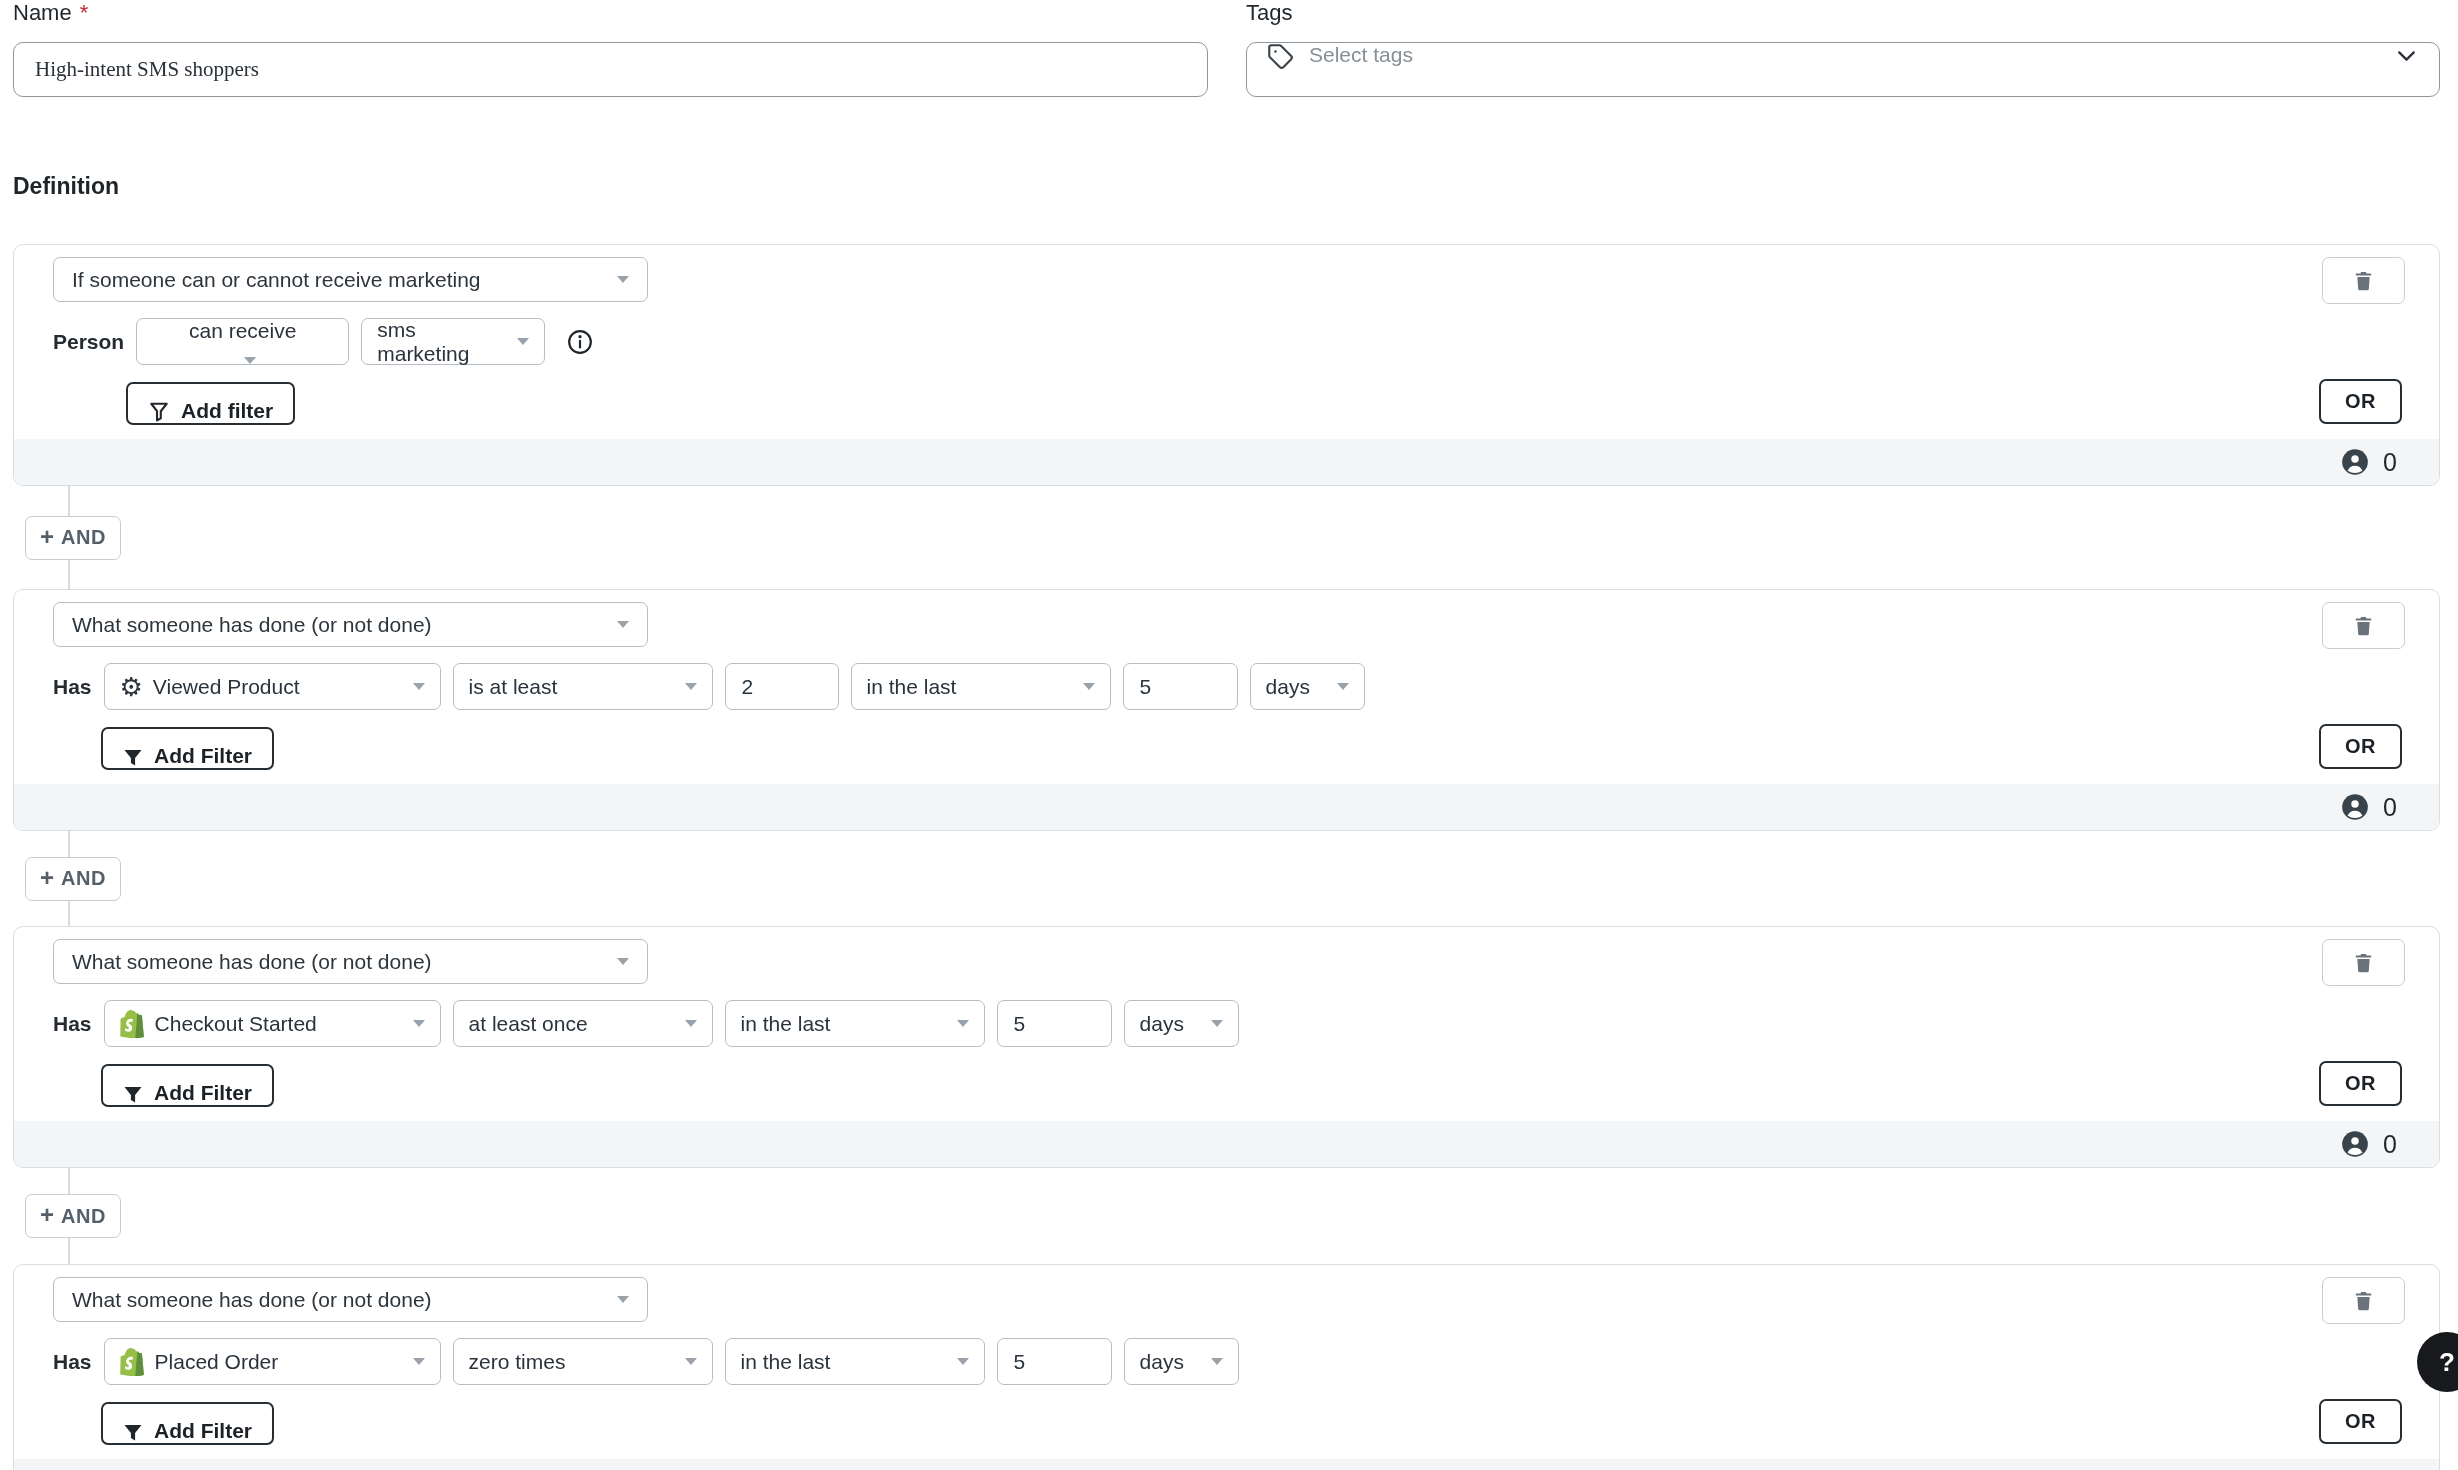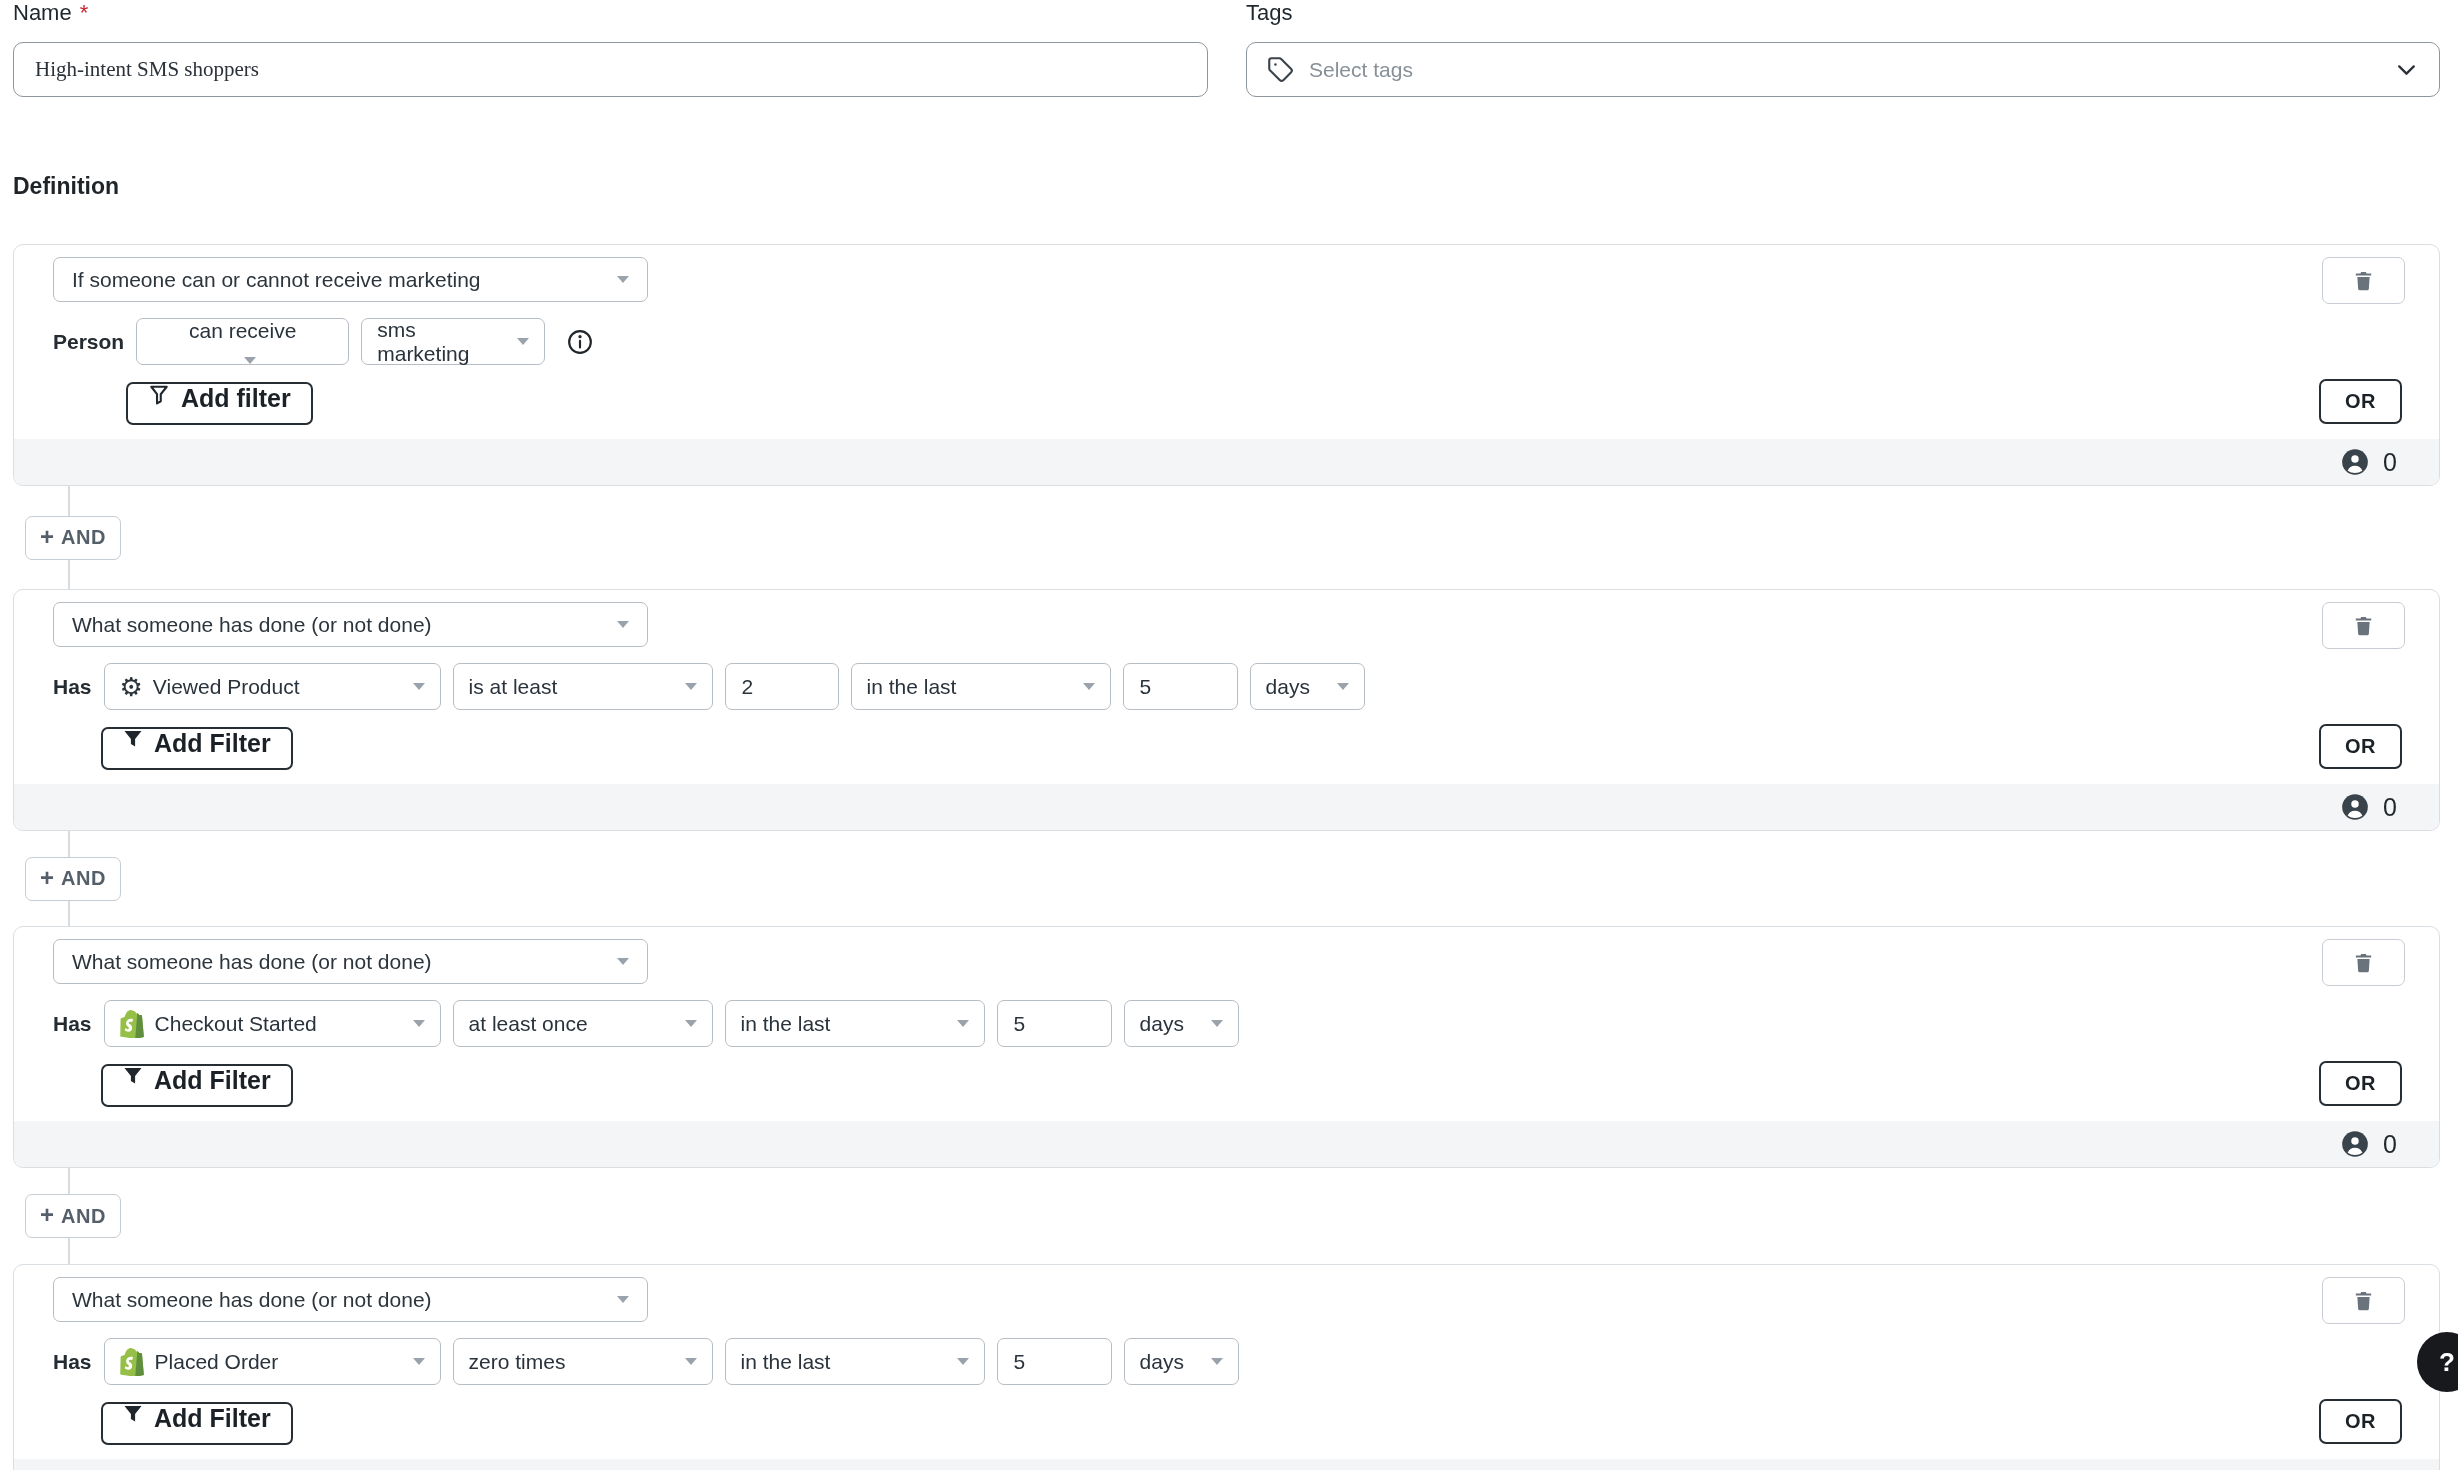--- a/index.html
+++ b/index.html
@@ -9,21 +9,21 @@
 
   
   .top-fields { display:flex; gap:38px; }
   .field-col-name { width:1195px; }
   .field-col-tags { flex:1; }
   .field-label { font-size:22px; color:#1f262c; height:28px; display:flex; gap:8px; margin-bottom:14px; }
   .req { color:#cb2431; }
   .text-input { width:100%; height:55px; border:1px solid #8e969d; border-radius:10px;
     padding:0 21px; font-size:21px; color:#2a3138; font-family:Liberation Serif, serif; background:#fff; }
   .tags-select { width:100%; height:55px; border:1px solid #8e969d; border-radius:10px;
-    padding:0 20px; display:flex; align-items:center; gap:15px; background:#fff; cursor:pointer; }
+    padding:0 20px; display:flex; align-items:flex-start; gap:15px; background:#fff; cursor:pointer; }
   .tags-placeholder { font-size:21px; color:#878f97; flex:1; }
   .icon { display:inline-flex; align-items:center; justify-content:center; }
 
   
   .definition-title { margin-top:76px; margin-bottom:44px; font-size:23px; font-weight:600; color:#1f2428; }
 
   .card { position:relative; border:1px solid #d9dee3; border-radius:10px; background:#fff; }
   .card-body { padding:12px 0 0 39px; }
   .type-select { width:595px; height:45px; border:1px solid #b6bdc4; border-radius:7px; background:#fff;
     display:flex; align-items:center; justify-content:space-between; padding:0 18px; cursor:pointer; }
@@ -36,21 +36,21 @@
   .sel { height:47px; border:1px solid #b6bdc4; border-radius:7px; background:#fff; display:flex;
     align-items:center; padding:0 15px; gap:10px; cursor:pointer; }
   .sel .sel-text { font-size:21px; color:#2a333c; flex:1; }
   .num-input { height:47px; border:1px solid #b6bdc4; border-radius:7px; background:#fff;
     padding:0 16px; font-size:21px; color:#2a333c; font-family:inherit; }
   .w-verb { width:213px;flex-direction:column; } .w-chan { width:184px; }
   .w-metric { width:337px; } .w-op { width:260px; } .w-qty { width:114px; }
   .w-time { width:260px; } .w-win { width:115px; } .w-unit { width:115px; }
 
   .add-filter-btn { margin-top:17px; height:43px; border:2px solid #262d33; border-radius:7px; background:#fff;
-    display:inline-flex; align-items:flex-start; gap:11px; padding:0 20px; font-size:25px; font-weight:700;
+    display:inline-flex; align-items:flex-end; gap:11px; padding:0 20px; font-size:21px; font-weight:700;
     color:#1b2126; cursor:pointer; margin-bottom:14px; font-family:inherit; }
 
   .trash-btn { position:absolute; top:12px; right:34px; width:83px; height:47px; background:#fff;
     border:1px solid #c7cdd3; border-radius:7px; display:flex; align-items:center; justify-content:center; cursor:pointer; }
   .or-btn { position:absolute; right:37px; bottom:61px; width:83px; height:45px; background:#fff;
     border:2px solid #262d33; border-radius:7px; font-size:20px; font-weight:700; letter-spacing:0.5px;
     color:#1b2126; cursor:pointer; font-family:inherit; }
 
   .card-footer { height:46px; background:#f4f5f7; border-radius:0 0 10px 10px; display:flex;
     align-items:center; justify-content:flex-end; gap:14px; padding-right:42px; }

